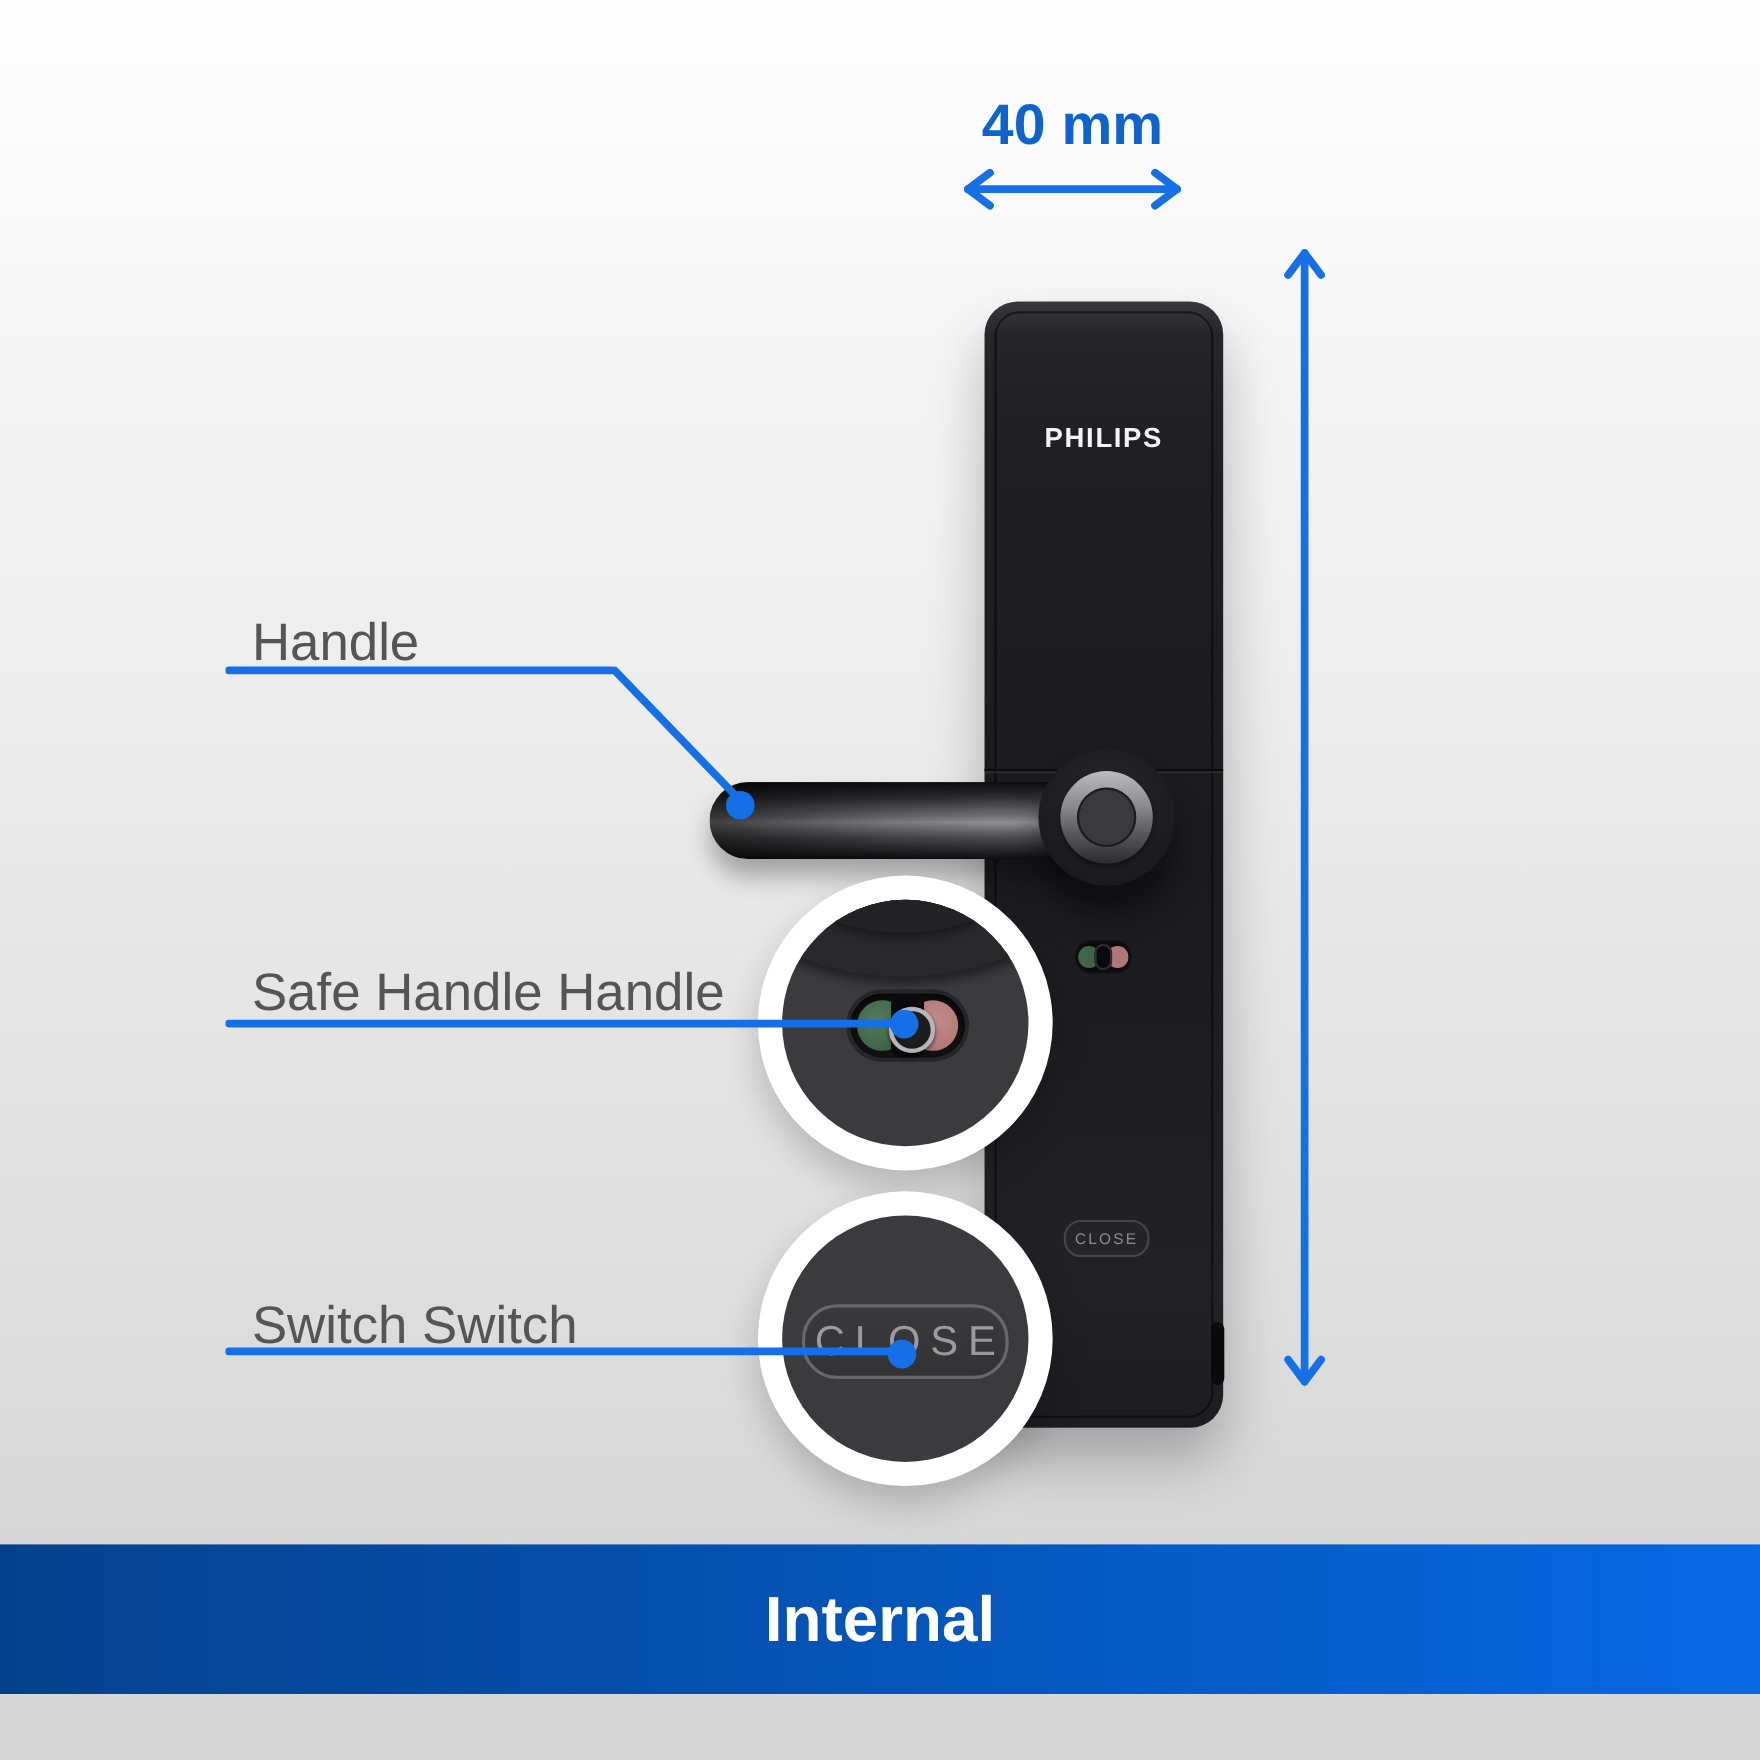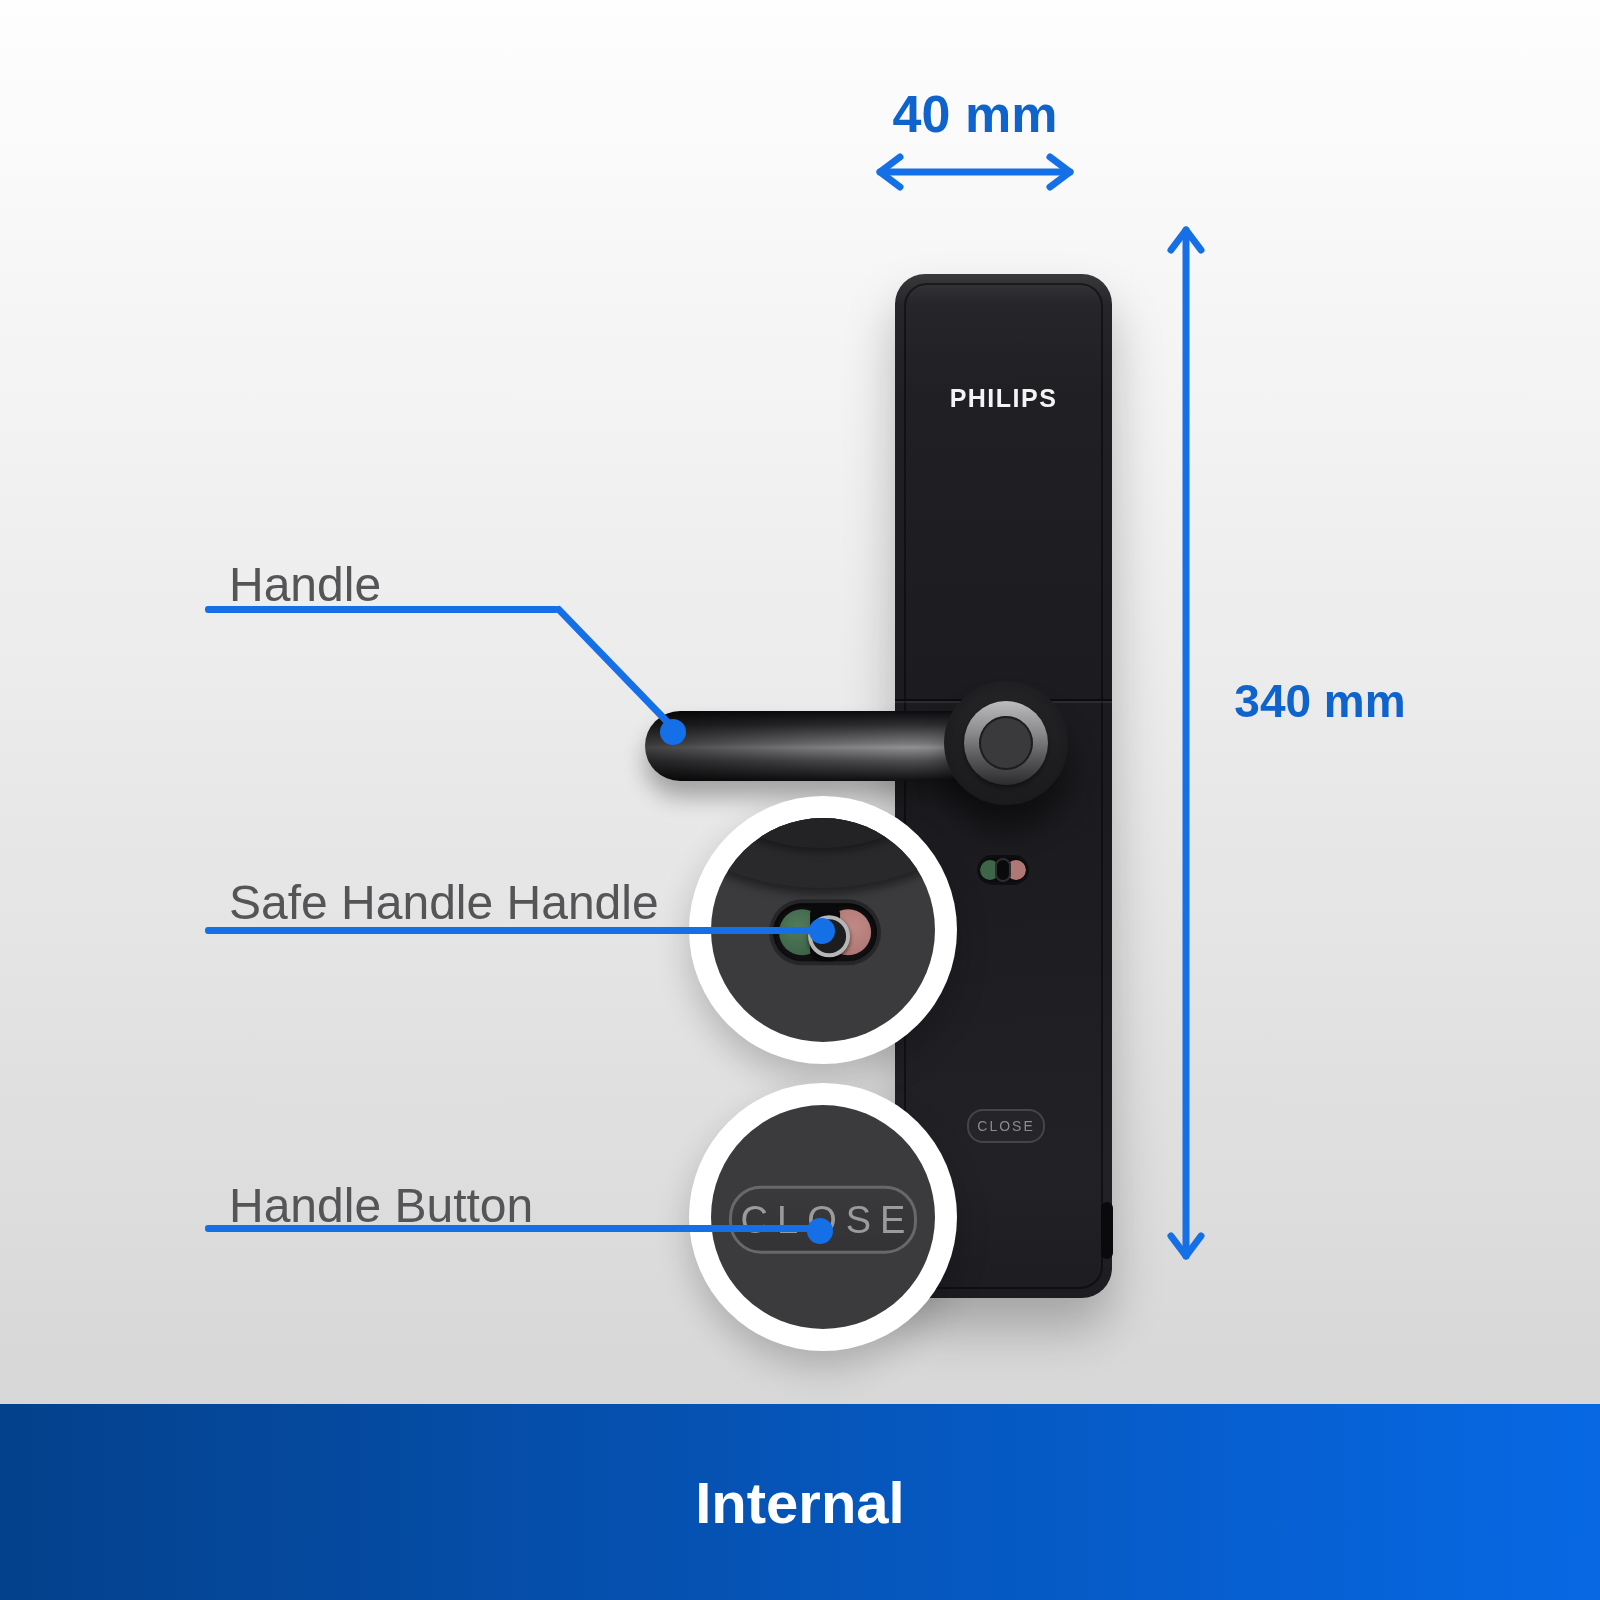--- a/index.html
+++ b/index.html
@@ -131,41 +131,40 @@
   .leader-h1{left:205px;top:606px;width:354px;}
   .leader-d1{left:556px;top:606px;width:172px;transform:rotate(46deg);transform-origin:3px 3px;}
   .leader-h2{left:205px;top:927px;width:618px;}
   .leader-h3{left:205px;top:1225px;width:616px;}
   .leader-dot{position:absolute;width:26px;height:26px;border-radius:50%;background:var(--line);}
   .dot1{left:660px;top:719px;}
   .dot2{left:809px;top:918px;}
   .dot3{left:807px;top:1218px;}
   
   .banner{
-    position:absolute;left:0;top:1404px;width:1600px;height:196px;
+    position:absolute;left:0;top:1404px;width:1600px;height:136px;
     background:linear-gradient(90deg,var(--banner-from) 0%,var(--banner-to) 100%);
     display:flex;align-items:center;justify-content:center;
   }
   .banner-label{color:#ffffff;font-size:58px;font-weight:700;}
 </style>
 </head>
 <body>
 
 <div class="stage">
 
   <div class="dim-width-label">40 mm</div>
   <svg class="arrow-svg arrow-h" width="210" height="44" viewBox="0 0 210 44">
     <g fill="none" stroke="var(--line)" stroke-width="7" stroke-linecap="round" stroke-linejoin="round">
       <line x1="10" y1="22" x2="200" y2="22"></line>
       <polyline points="30,7 10,22 30,37"></polyline>
       <polyline points="180,7 200,22 180,37"></polyline>
     </g>
   </svg>
 
-  <div class="dim-height-label">340 mm</div>
   <svg class="arrow-svg arrow-v" width="44" height="1046" viewBox="0 0 44 1046">
     <g fill="none" stroke="var(--line)" stroke-width="7" stroke-linecap="round" stroke-linejoin="round">
       <line x1="22" y1="10" x2="22" y2="1036"></line>
       <polyline points="7,30 22,10 37,30"></polyline>
       <polyline points="7,1016 22,1036 37,1016"></polyline>
     </g>
   </svg>
 
   <div class="device-body">
     <div class="body-inner-seam"></div>
@@ -212,21 +211,21 @@
 
   <div class="callout-label lbl1">Handle</div>
   <div class="leader leader-h1"></div>
   <div class="leader leader-d1"></div>
   <div class="leader-dot dot1"></div>
 
   <div class="callout-label lbl2">Safe Handle Handle</div>
   <div class="leader leader-h2"></div>
   <div class="leader-dot dot2"></div>
 
-  <div class="callout-label lbl3">Handle Button</div>
+  <div class="callout-label lbl3">Switch Switch</div>
   <div class="leader leader-h3"></div>
   <div class="leader-dot dot3"></div>
 
   <div class="banner">
     <div class="banner-label">Internal</div>
   </div>
 
 </div>
 
 </body></html>

